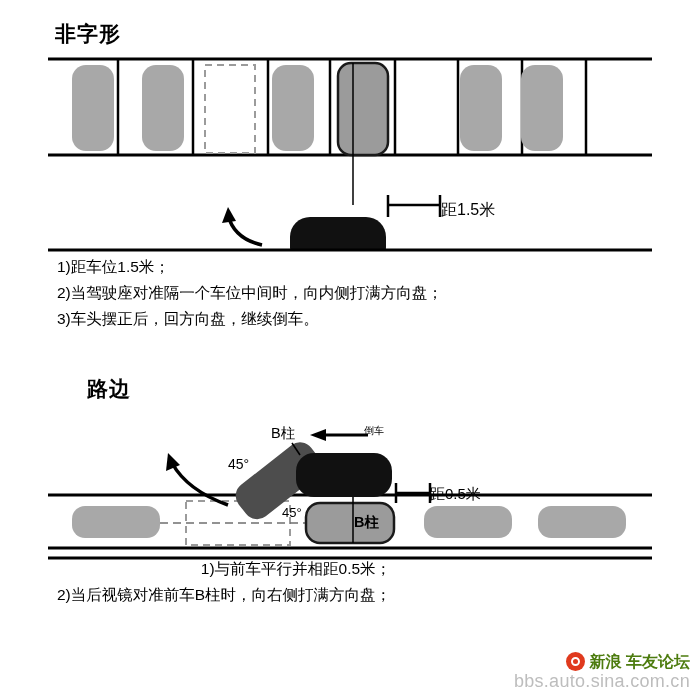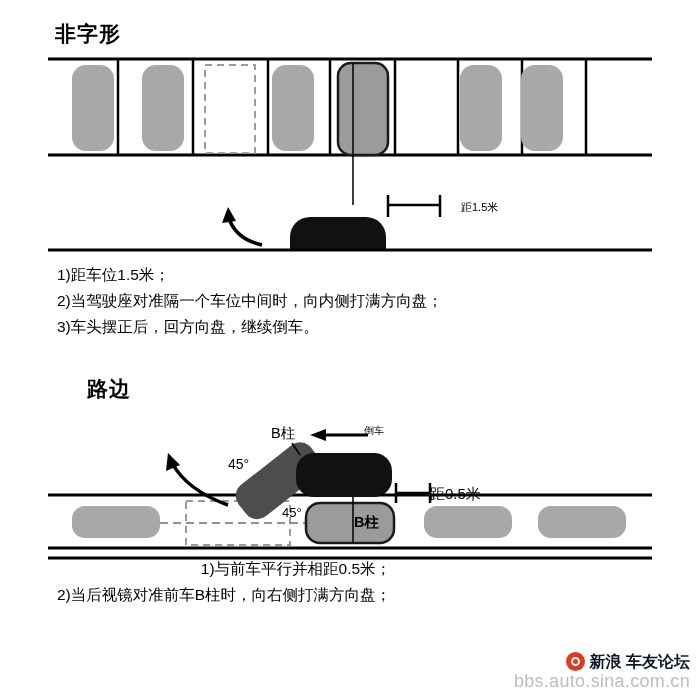--- a/index.html
+++ b/index.html
@@ -36,21 +36,21 @@
   }
   #diagram-1 { top: 45px; width: 700px; height: 205px; }
   #diagram-2 { top: 405px; width: 700px; height: 155px; }
 
   .steps {
     position: absolute;
     left: 57px;
     font-size: 15.5px;
     line-height: 26px;
   }
-  #steps-1 { top: 262px; }
+  #steps-1 { top: 254px; }
   #steps-2 { top: 556px; text-align: right; }
 
   .step-line {
     white-space: nowrap;
   }
 
   .watermark {
     position: absolute;
     right: 10px;
     bottom: 8px;
@@ -76,21 +76,21 @@
     position: absolute;
     left: 5px; top: 5px;
     width: 9px; height: 9px;
     border-radius: 50%;
     border: 2px solid #ffffff;
     box-sizing: border-box;
   }
   .wm-name {
     font-size: 16px;
     font-weight: bold;
-    color: #0f172a;
+    color: #4d7c0f;
   }
   .wm-url {
     font-size: 18px;
     color: #bdbdbd;
     letter-spacing: 0.3px;
   }
 </style>
 </head>
 <body>
 
@@ -136,21 +136,21 @@
 
     <path d="M262,200 C244,196 232,186 228,170" fill="none" stroke="#000" stroke-width="3.5"></path>
     <polygon points="228,162 222,178 236,176" fill="#000"></polygon>
 
     <line x1="380" y1="236" x2="316" y2="236" stroke="#000" stroke-width="3"></line>
     <polygon points="306,236 322,230 322,242" fill="#000"></polygon>
 
     <line x1="48" y1="203" x2="652" y2="203" stroke="#000" stroke-width="0"></line>
   </svg>
 
-  <div style="position:absolute; left:441px; top:200px; font-size:11px;padding-left:20px;">距1.5米</div>
+  <div style="position:absolute; left:441px; top:200px; font-size:16px;">距1.5米</div>
 
   <svg style="position:absolute; left:0; top:245px; width:700px; height:10px;" viewBox="0 0 700 10">
     <line x1="48" y1="5" x2="652" y2="5" stroke="#000" stroke-width="3"></line>
   </svg>
 
   <div class="steps" id="steps-1">
     <div class="step-line">1)距车位1.5米；</div>
     <div class="step-line">2)当驾驶座对准隔一个车位中间时，向内侧打满方向盘；</div>
     <div class="step-line">3)车头摆正后，回方向盘，继续倒车。</div>
   </div>

